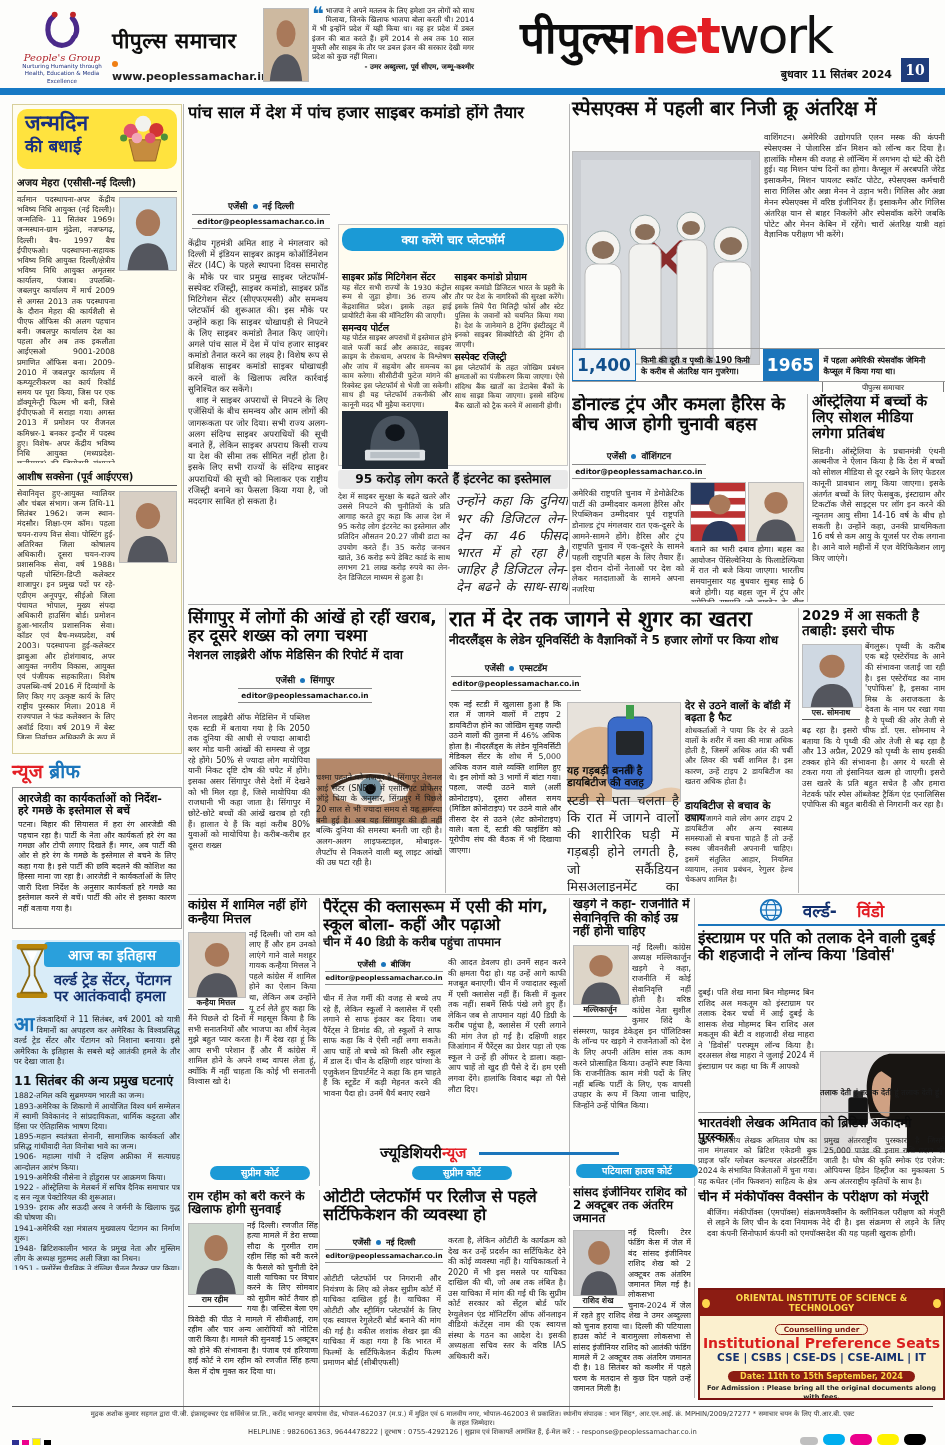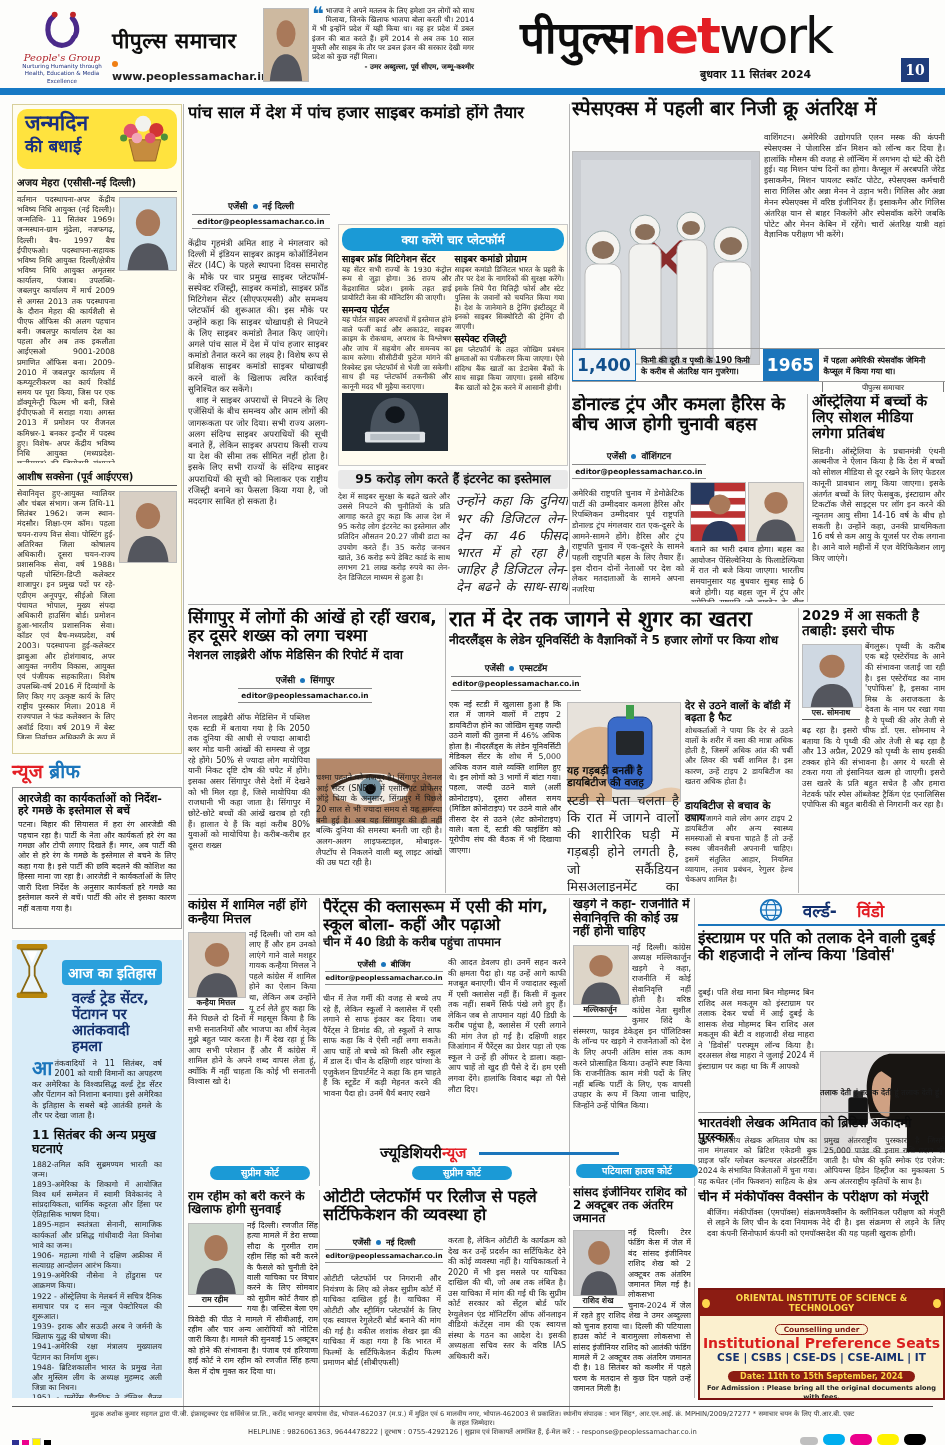--- a/index.html
+++ b/index.html
@@ -150,21 +150,21 @@
       </svg>
     </div>
   <div class="abs" style="left:312px;top:6px;width:162px;">
     <span style="float:left;color:#1b75bb;font-size:20px;font-weight:bold;line-height:.8;margin-right:2px;">❝</span>
     <span style="font-size:7.2px;line-height:1.28;text-align:justify;display:block;">भाजपा ने अपने मतलब के लिए हमेशा उन लोगों को साथ मिलाया, जिनके खिलाफ भाजपा बोला करती थी। 2014 में भी इन्होंने प्रदेश में यही किया था। वह हर प्रदेश में डबल इंजन की बात करते हैं। हमें 2014 से अब तक 10 साल मुफ्ती और साहब के तौर पर डबल इंजन की सरकार देखी मगर प्रदेश को कुछ नहीं मिला।</span>
     <span style="font-size:7.2px;font-weight:bold;display:block;text-align:right;">- उमर अब्दुल्ला, पूर्व सीएम, जम्मू-कश्मीर</span>
   </div>
   <div class="abs" style="left:520px;top:6px;width:380px;white-space:nowrap;">
     <span style="font-size:44px;font-weight:800;color:#0d0d0d;">पीपुल्स</span><span style="font-size:50px;font-weight:800;color:#e31e24;letter-spacing:-2px;">net</span><span style="font-size:50px;font-weight:400;color:#111;letter-spacing:-2px;">work</span>
   </div>
-  <div class="abs" style="left:700px;top:66px;width:192px;font-size:11px;font-weight:bold;">बुधवार 11 सितंबर 2024</div>
+  <div class="abs" style="left:700px;top:66px;width:192px;text-align:right;font-size:11px;font-weight:bold;">बुधवार 11 सितंबर 2024</div>
   <div class="abs" style="left:901px;top:58px;width:28px;height:24px;background:#1e3c7b;color:#fff;font-weight:bold;font-size:14px;text-align:center;line-height:24px;font-family:'DejaVu Serif','Liberation Serif',serif;">10</div>
   <div class="abs" style="left:0;top:88px;width:945px;height:7px;background:#1779c4;"></div>
 
   <div class="abs" style="left:12px;top:104px;width:170px;height:650px;background:#fffdf0;border:1px solid #d8cf9a;padding:4px;box-sizing:border-box;overflow:hidden;">
     <div style="position:relative;background:#ffe33e;border-radius:10px;height:60px;padding:4px 8px;box-sizing:border-box;">
       <div style="font-size:21px;font-weight:800;color:#1a2f7e;line-height:1;">जन्मदिन</div>
       <div style="font-size:17px;font-weight:800;color:#1a2f7e;">की बधाई</div>
       <svg style="position:absolute;right:2px;top:2px;width:62px;height:54px;">
           <use href="#sym-flowers"></use>
         </svg>
@@ -186,21 +186,21 @@
   </div>
 
   <div class="abs" style="left:12px;top:758px;width:170px;height:178px;">
     <div style="font-size:19px;font-weight:800;"><span style="color:#e31e24;">न्यूज</span> <span style="color:#1b75bb;">ब्रीफ</span></div>
     <div style="border:1px solid #999;padding:5px;margin-top:3px;height:142px;box-sizing:border-box;overflow:hidden;">
       <div class="hl" style="font-size:11px;margin-bottom:3px;">आरजेडी का कार्यकर्ताओं को निर्देश- हरे गमछे के इस्तेमाल से बचें</div>
       <div class="body" style="font-size:7.9px;">पटना। बिहार की सियासत में हरा रंग आरजेडी की पहचान रहा है। पार्टी के नेता और कार्यकर्ता हरे रंग का गमछा और टोपी लगाए दिखते हैं। मगर, अब पार्टी की ओर से हरे रंग के गमछे के इस्तेमाल से बचने के लिए कहा गया है। इसे पार्टी की छवि बदलने की कोशिश का हिस्सा माना जा रहा है। आरजेडी ने कार्यकर्ताओं के लिए जारी दिशा निर्देश के अनुसार कार्यकर्ता हरे गमछे का इस्तेमाल करने से बचें। पार्टी की ओर से इसका कारण नहीं बताया गया है।</div>
     </div>
   </div>
 
-  <div class="abs" style="left:12px;top:940px;width:170px;height:458px;background:#d9ecf8;padding:20px;box-sizing:border-box;overflow:hidden;">
+  <div class="abs" style="left:12px;top:940px;width:170px;height:330px;background:#d9ecf8;padding:2px;box-sizing:border-box;overflow:hidden;">
     <div style="position:relative;margin-left:30px;background:#2aa0dc;border-radius:4px;color:#fff;font-weight:bold;font-size:14px;text-align:center;padding:3px 0;">आज का इतिहास</div>
     <svg style="position:absolute;left:2px;top:2px;width:36px;height:58px;">
         <use href="#sym-hourglass"></use>
       </svg>
     <div class="hl" style="font-size:14.5px;color:#13306e;margin:6px 0 4px 40px;min-height:38px;">वर्ल्ड ट्रेड सेंटर, पेंटागन पर आतंकवादी हमला</div>
     <div class="body" style="font-size:8px;">
       <span style="float:left;font-size:20px;font-weight:bold;color:#1b75bb;line-height:.9;margin-right:2px;">आ</span><span>तंकवादियों ने 11 सितंबर, वर्ष 2001 को यात्री विमानों का अपहरण कर अमेरिका के विश्वप्रसिद्ध वर्ल्ड ट्रेड सेंटर और पेंटागन को निशाना बनाया। इसे अमेरिका के इतिहास के सबसे बड़े आतंकी हमले के तौर पर देखा जाता है।</span>
     </div>
     <div class="hl" style="font-size:12.5px;margin:6px 0 4px;">11 सितंबर की अन्य प्रमुख घटनाएं</div>
     <div class="body" style="font-size:7.7px;height:244px;">
@@ -225,21 +225,21 @@
     <div class="hl" style="font-size:16.5px;">पांच साल में देश में पांच हजार साइबर कमांडो होंगे तैयार</div>
     <div class="abs" style="left:4px;top:96px;width:138px;">
       <div class="byline"><span>एजेंसी</span><span class="bdot"></span><span>नई दिल्ली</span></div>
       <div class="email">editor@peoplessamachar.co.in</div>
     </div>
     <div class="abs body" style="left:0;top:134px;width:140px;height:362px;font-size:8.5px;">
       <span>केंद्रीय गृहमंत्री अमित शाह ने मंगलवार को दिल्ली में इंडियन साइबर क्राइम कोऑर्डिनेशन सेंटर (I4C) के पहले स्थापना दिवस समारोह के मौके पर चार प्रमुख साइबर प्लेटफॉर्म- सस्पेक्ट रजिस्ट्री, साइबर कमांडो, साइबर फ्रॉड मिटिगेशन सेंटर (सीएफएमसी) और समन्वय प्लेटफॉर्म की शुरूआत की। इस मौके पर उन्होंने कहा कि साइबर धोखाधड़ी से निपटने के लिए साइबर कमांडो तैनात किए जाएंगे। अगले पांच साल में देश में पांच हजार साइबर कमांडो तैनात करने का लक्ष्य है। विशेष रूप से प्रशिक्षक साइबर कमांडो साइबर धोखाधड़ी करने वालों के खिलाफ त्वरित कार्रवाई सुनिश्चित कर सकेंगे।</span><br><span style="display:inline-block;text-indent:8px;">शाह ने साइबर अपराधों से निपटने के लिए एजेंसियों के बीच समन्वय और आम लोगों की जागरूकता पर जोर दिया। सभी राज्य अलग-अलग संदिग्ध साइबर अपराधियों की सूची बनाते हैं, लेकिन साइबर अपराध किसी राज्य या देश की सीमा तक सीमित नहीं होता है। इसके लिए सभी राज्यों के संदिग्ध साइबर अपराधियों की सूची को मिलाकर एक राष्ट्रीय रजिस्ट्री बनाने का फैसला किया गया है, जो मददगार साबित हो सकता है।</span>
     </div>
     <div class="abs" style="left:150px;top:120px;width:230px;height:242px;background:#fffcf0;border:1px solid #c8c8c8;box-sizing:border-box;padding:3px;">
       <div class="boxtitle" style="font-size:12px;padding:3px 0;">क्या करेंगे चार प्लेटफॉर्म</div>
-      <div style="display:flex;gap:3px;margin-top:3px;">
+      <div style="display:flex;gap:3px;margin-top:21px;">
         <div style="width:50%;">
           <div class="subhl" style="font-size:9.3px;">साइबर फ्रॉड मिटिगेशन सेंटर</div>
           <div class="body" style="font-size:7.2px;">यह सेंटर सभी राज्यों के 1930 कंट्रोल रूम से जुड़ा होगा। 36 राज्य और केंद्रशासित प्रदेश। इसके तहत हाई प्रायोरिटी केस की मॉनिटरिंग की जाएगी।</div>
           <div class="subhl" style="font-size:9.3px;margin-top:2px;">समन्वय पोर्टल</div>
           <div class="body" style="font-size:7.2px;height:78px;">यह पोर्टल साइबर अपराधों में इस्तेमाल होने वाले फर्जी कार्ड और अकाउंट, साइबर क्राइम के रोकथाम, अपराध के विश्लेषण और जांच में सहयोग और समन्वय का काम करेगा। सीसीटीवी फुटेज मांगने की रिक्वेस्ट इस प्लेटफॉर्म से भेजी जा सकेगी। साथ ही यह प्लेटफॉर्म तकनीकी और कानूनी मदद भी मुहैया कराएगा।</div>
           <div class="photo" style="width:106px;height:58px;border:none;">
               <svg>
                 <use href="#sym-hacker"></use>
               </svg>
             </div>

